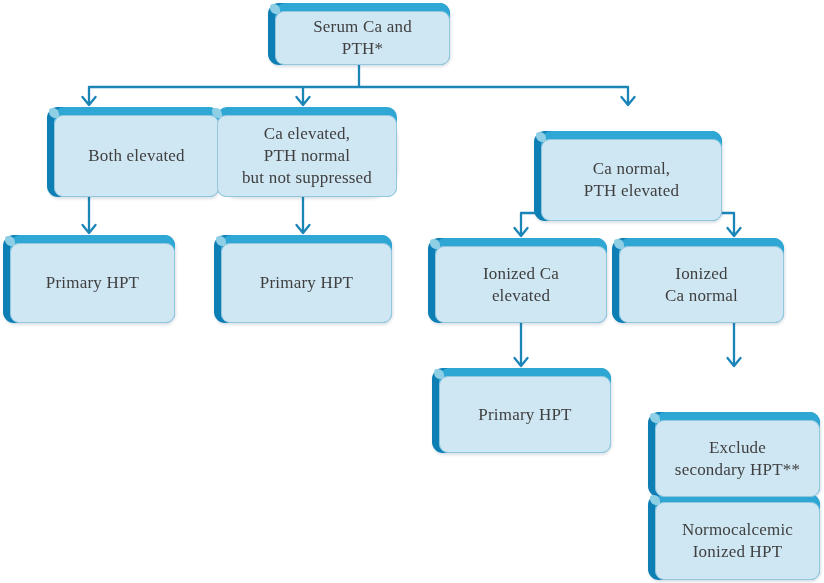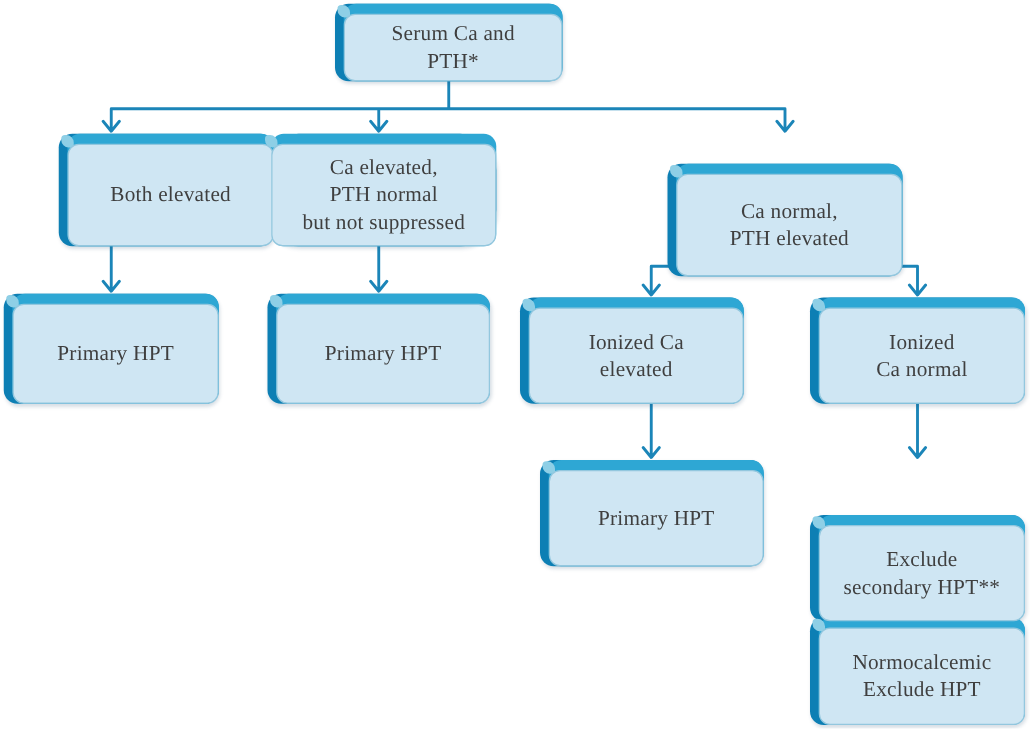--- a/index.html
+++ b/index.html
@@ -71,22 +71,22 @@
     letter-spacing: 0.2px;
     padding: 2px 6px;
   }
   
   #n-serum   { left: 268px; top: 3px;   width: 182px; height: 62px; }
   #n-both    { left: 3px;   top: 107px; width: 172px; height: 90px; margin-left: 44px; }
   #n-caelev  { left: 210px; top: 107px; width: 187px; height: 90px; border-radius: 29px; }
   #n-canorm  { left: 534px; top: 107px; width: 188px; height: 90px; margin-top: 24px; }
   #n-php1    { left: 3px;   top: 235px; width: 172px; height: 88px; }
   #n-php2    { left: 214px; top: 235px; width: 178px; height: 88px; }
-  #n-ionelev { left: 416px; top: 238px; width: 179px; height: 85px; }
-  #n-ionnorm { left: 648px; top: 238px; width: 172px; height: 85px; }
+  #n-ionelev { left: 428px; top: 238px; width: 179px; height: 85px; }
+  #n-ionnorm { left: 612px; top: 238px; width: 172px; height: 85px; }
   #n-php3    { left: 432px; top: 368px; width: 179px; height: 85px; }
   #n-exclude { left: 648px; top: 368px; width: 172px; height: 85px; margin-top: 44px; }
   #n-normo   { left: 648px; top: 494px; width: 172px; height: 86px; }
 </style>
 </head>
 <body>
 
 <div id="stage">
 
   <svg id="connector-layer" viewBox="0 0 824 583" xmlns="http://www.w3.org/2000/svg">
@@ -167,17 +167,17 @@
   <div class="node" id="n-exclude">
     <div class="node-face">
       <span class="node-label">Exclude
 secondary HPT**</span>
     </div>
   </div>
 
   <div class="node" id="n-normo">
     <div class="node-face">
       <span class="node-label">Normocalcemic
-Exclude HPT</span>
+Ionized HPT</span>
     </div>
   </div>
 
 </div>
 
 </body></html>

